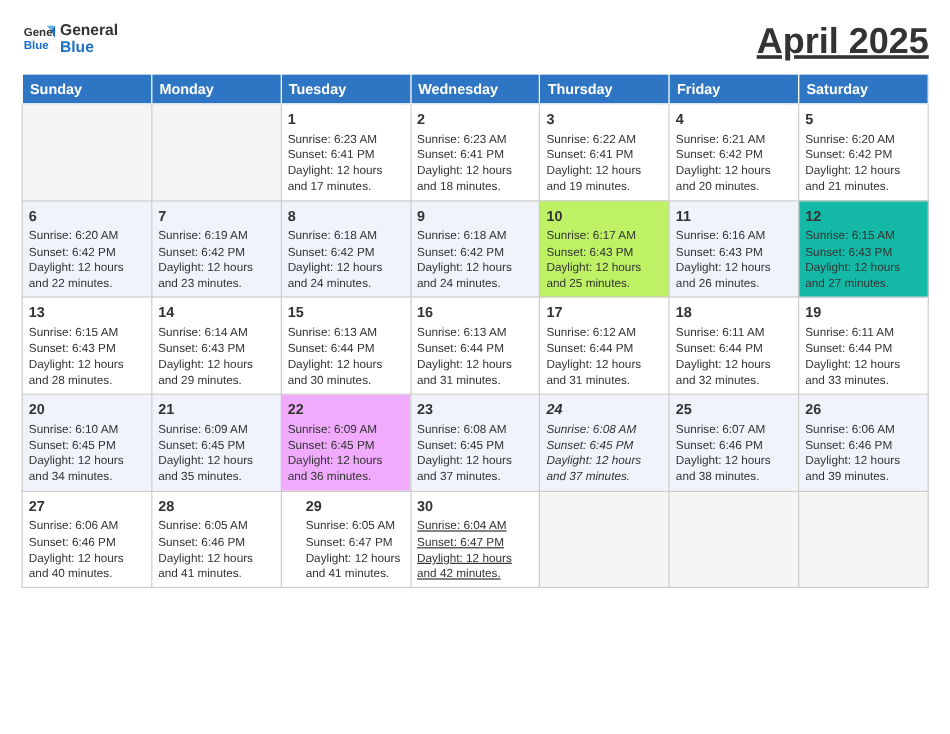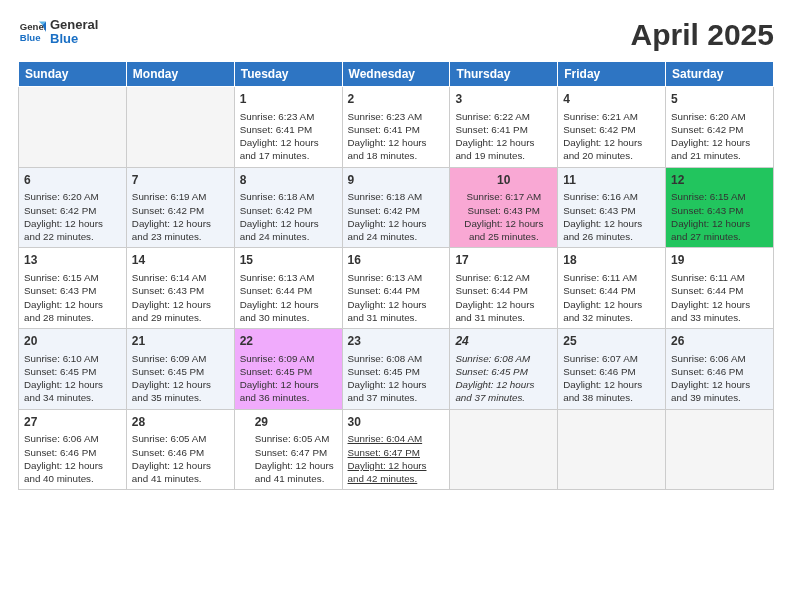--- a/index.html
+++ b/index.html
@@ -32,20 +32,21 @@
       height: 28px;
     }
     .title-block {
       text-align: right;
     }
     .main-title {
       font-size: 30px;
       font-weight: bold;
       color: #333;
       line-height: 1.1;
+      text-decoration: underline;
     }
     .subtitle {
       font-size: 14px;
       color: #555;
     }
     .calendar {
       width: 100%;
       border-collapse: collapse;
       font-size: 10.5px;
     }
@@ -183,35 +184,35 @@
 Daylight: 12 hours
 and 24 minutes.</div>
           </td>
           <td style="background: rgb(240, 244, 250);">
             <span class="day-num">9</span>
             <div class="day-info" style="white-space: pre-line;">Sunrise: 6:18 AM
 Sunset: 6:42 PM
 Daylight: 12 hours
 and 24 minutes.</div>
           </td>
-          <td style="background: #f9a8d4; text-align: center;">
+          <td style="background: #bef264;">
             <span class="day-num">10</span>
             <div class="day-info" style="white-space: pre-line;">Sunrise: 6:17 AM
 Sunset: 6:43 PM
 Daylight: 12 hours
 and 25 minutes.</div>
           </td>
           <td style="background: rgb(240, 244, 250);">
             <span class="day-num">11</span>
             <div class="day-info" style="white-space: pre-line;">Sunrise: 6:16 AM
 Sunset: 6:43 PM
 Daylight: 12 hours
 and 26 minutes.</div>
           </td>
-          <td style="background: #22c55e;">
+          <td style="background: #14b8a6;">
             <span class="day-num">12</span>
             <div class="day-info" style="white-space: pre-line;">Sunrise: 6:15 AM
 Sunset: 6:43 PM
 Daylight: 12 hours
 and 27 minutes.</div>
           </td>
         </tr>
         <tr>
           <td style="background: rgb(255, 255, 255);">
             <span class="day-num">13</span>

